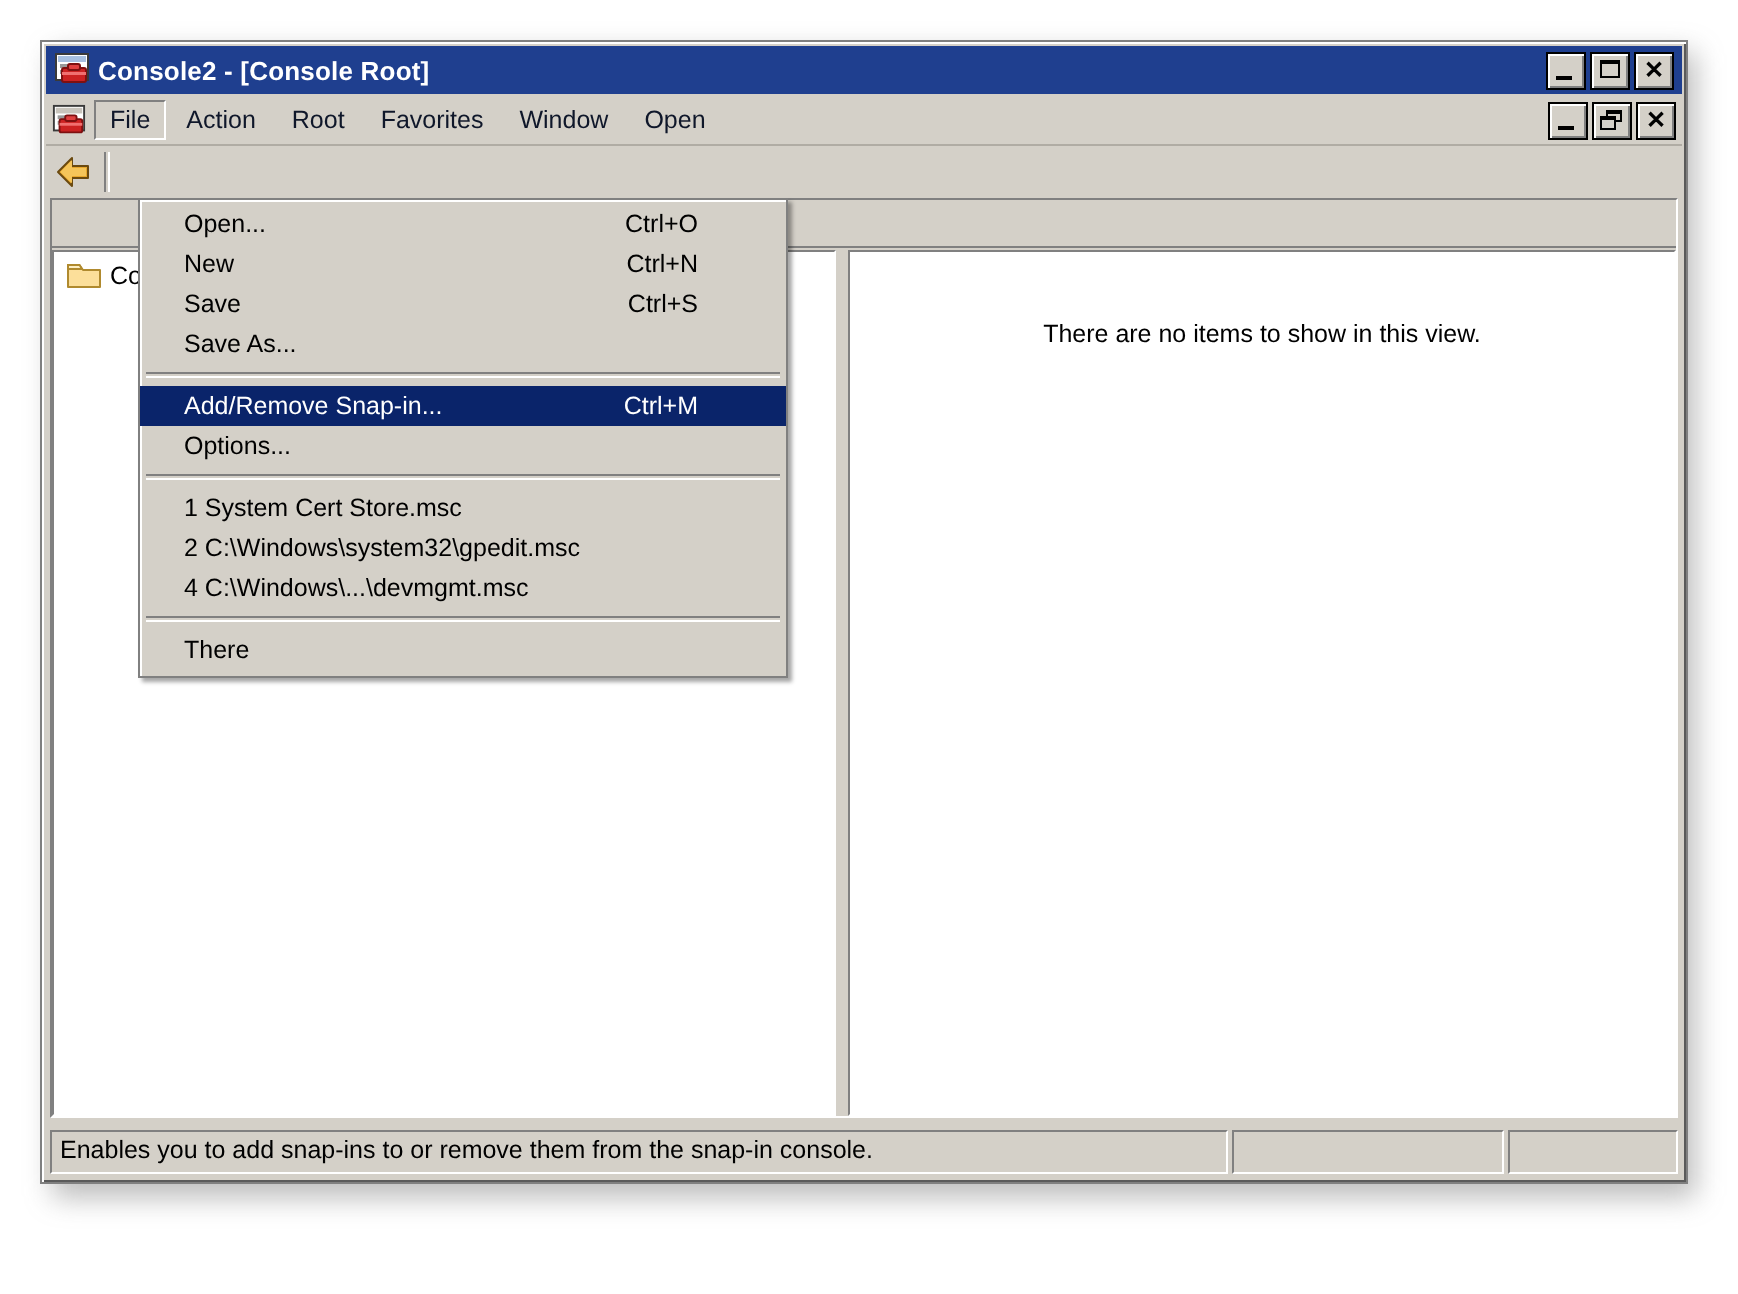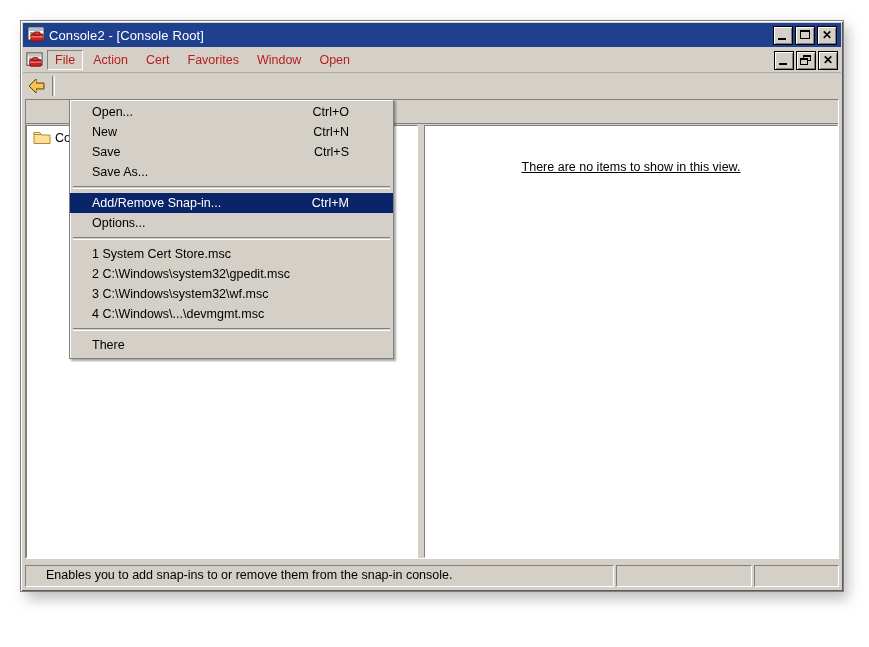--- a/index.html
+++ b/index.html
@@ -60,21 +60,21 @@
   .title-icon {
     width: 18px;
     height: 18px;
     margin: 0 4px 0 2px;
     position: relative;
     flex: 0 0 auto;
   }
   .title-text {
     color: #ffffff;
     font-size: 13px;
-    font-weight: normal;
+    font-weight: bold;
     letter-spacing: 0.1px;
     white-space: nowrap;
     flex: 1 1 auto;
     overflow: hidden;
   }
   .title-buttons {
     display: flex;
     gap: 2px;
     margin-right: 2px;
     flex: 0 0 auto;
@@ -155,21 +155,21 @@
     flex: 0 0 auto;
   }
   .menubar {
     display: flex;
     align-items: center;
     height: 100%;
     flex: 1 1 auto;
   }
   .menu-title {
     font-size: 12.5px;
-    color: #b91c1c;
+    color: #0f172a;
     padding: 2px 7px;
     margin: 4px 1px;
     border: 1px solid transparent;
     white-space: nowrap;
     cursor: default;
   }
   .menu-title.open {
     background: #d4d0c8;
     border-top: 1px solid #808080;
     border-left: 1px solid #808080;
@@ -283,21 +283,20 @@
     overflow: hidden;
   }
   .empty-msg {
     position: absolute;
     top: 34px;
     left: 0;
     right: 0;
     text-align: center;
     font-size: 12.5px;
     color: #000000;
-    text-decoration: underline;
   }
 
   
   .statusbar {
     position: absolute;
     left: 4px;
     right: 4px;
     bottom: 4px;
     height: 22px;
     background: #d4d0c8;
@@ -306,21 +305,21 @@
   }
   .status-pane {
     background: #d4d0c8;
     border-top: 1px solid #808080;
     border-left: 1px solid #808080;
     border-right: 1px solid #ffffff;
     border-bottom: 1px solid #ffffff;
     box-sizing: border-box;
     font-size: 12.5px;
     color: #000000;
-    padding: 2px 4px 0 20px;
+    padding: 2px 4px 0 4px;
     white-space: nowrap;
     overflow: hidden;
   }
   .status-pane.main { flex: 1 1 auto; }
   .status-pane.p2 { width: 136px; flex: 0 0 auto; }
   .status-pane.p3 { width: 85px; flex: 0 0 auto; }
 
   
   .dropdown {
     position: absolute;
@@ -400,21 +399,21 @@
           <rect x="3" y="9" width="5" height="2" fill="#9a9a9a"></rect>
           <rect x="4" y="8" width="12" height="7" rx="1" fill="#cc2222" stroke="#7e1010" stroke-width="1"></rect>
           <rect x="7" y="6" width="6" height="3" rx="1" fill="#e04040" stroke="#7e1010" stroke-width="1"></rect>
           <rect x="4" y="10" width="12" height="1.5" fill="#f07070"></rect>
         </svg>
       </span>
 
       <div class="menubar">
         <span class="menu-title open">File</span>
         <span class="menu-title">Action</span>
-        <span class="menu-title">Cert</span>
+        <span class="menu-title">Root</span>
         <span class="menu-title">Favorites</span>
         <span class="menu-title">Window</span>
         <span class="menu-title">Open</span>
       </div>
 
       <span class="mdi-buttons">
         <span class="cap-btn g-min"></span>
         <span class="cap-btn g-restore"></span>
         <span class="cap-btn g-close">✕</span>
       </span>
@@ -496,24 +495,20 @@
 
       <div class="mi">
         <span class="label">1 System Cert Store.msc</span>
         <span class="accel"></span>
       </div>
       <div class="mi">
         <span class="label">2 C:\Windows\system32\gpedit.msc</span>
         <span class="accel"></span>
       </div>
       <div class="mi">
-        <span class="label">3 C:\Windows\system32\wf.msc</span>
-        <span class="accel"></span>
-      </div>
-      <div class="mi">
         <span class="label">4 C:\Windows\...\devmgmt.msc</span>
         <span class="accel"></span>
       </div>
 
       <div class="mi-sep"></div>
 
       <div class="mi">
         <span class="label">There</span>
         <span class="accel"></span>
       </div>

